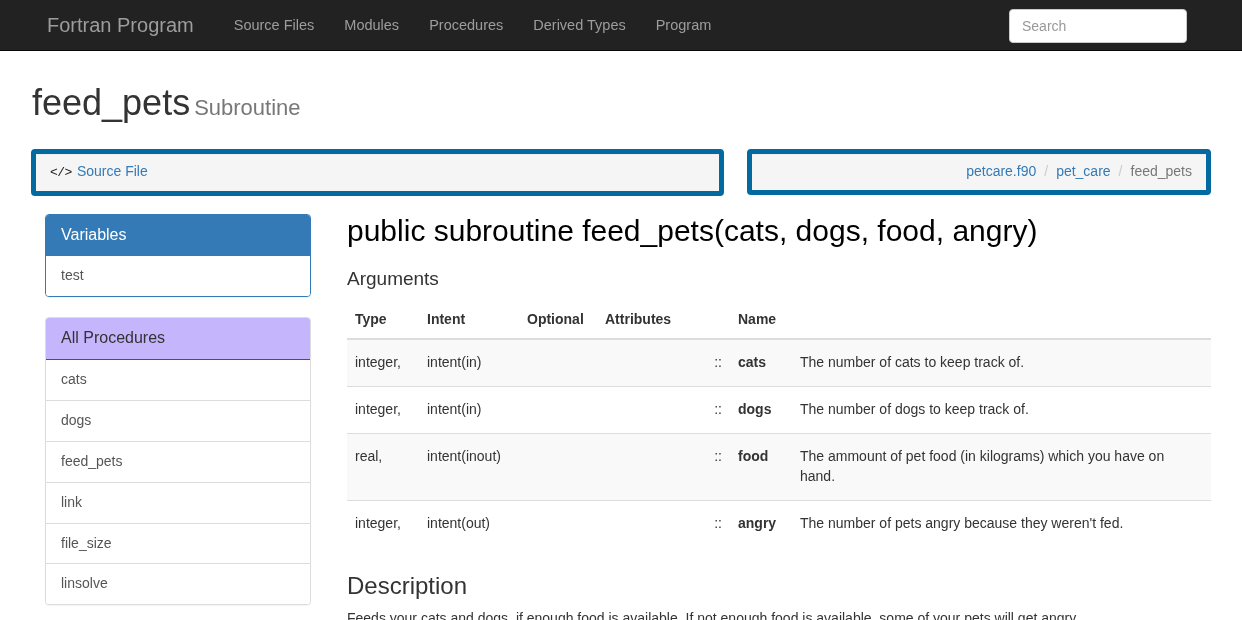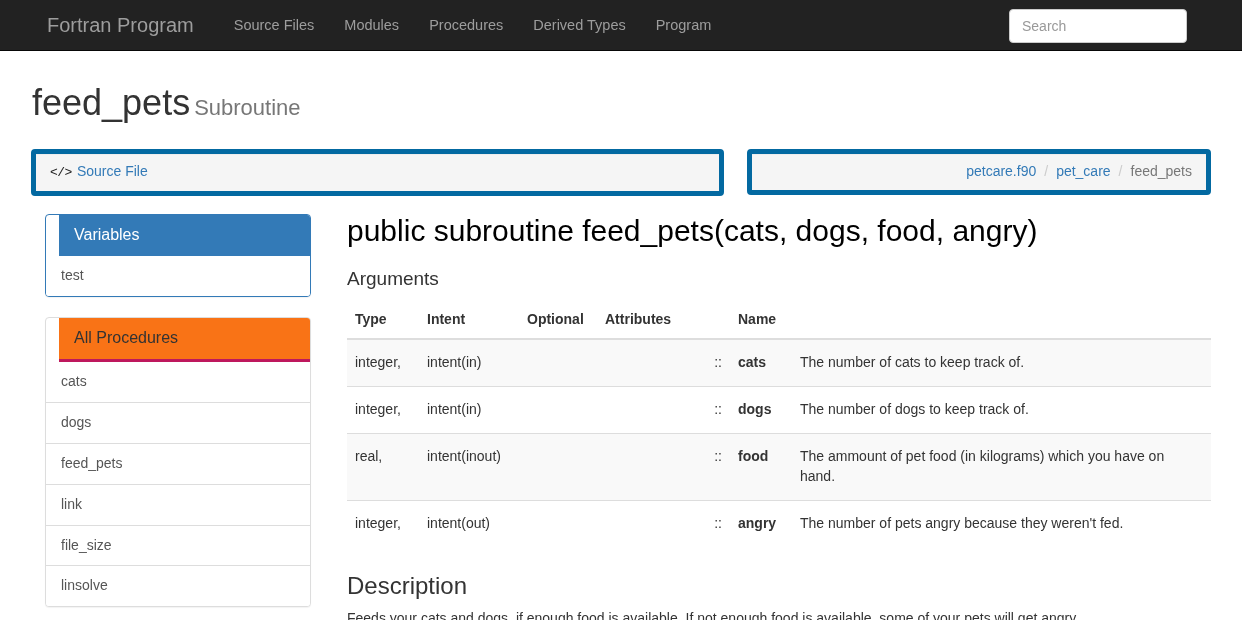--- a/index.html
+++ b/index.html
@@ -161,29 +161,28 @@
     overflow: hidden;
   }
   .panel-primary { border-color: #337ab7; }
   .panel-primary > .panel-heading {
     background: #337ab7;
     border-color: #337ab7;
     color: #ffffff;
   }
   .panel-default { border-color: #dddddd; }
   .panel-default > .panel-heading {
-    background: #f97316;
-    border-bottom: 3px solid #be185d;
+    background: #c4b5fd;
+    border-bottom: 1px solid #be185d;
     color: #333333;
   }
   .panel-heading {
     padding: 10px 15px;
     font-size: 16px;
     line-height: 1.3;
-    margin-left: 13px;
   }
   .panel-title { margin: 0; font-size: 16px; font-weight: normal; }
 
   .list-group { list-style: none; margin: 0; padding: 0; }
   .list-group-item {
     display: block;
     padding: 10px 15px;
     background: #ffffff;
     border-top: 1px solid #dddddd;
     font-size: 14px;

